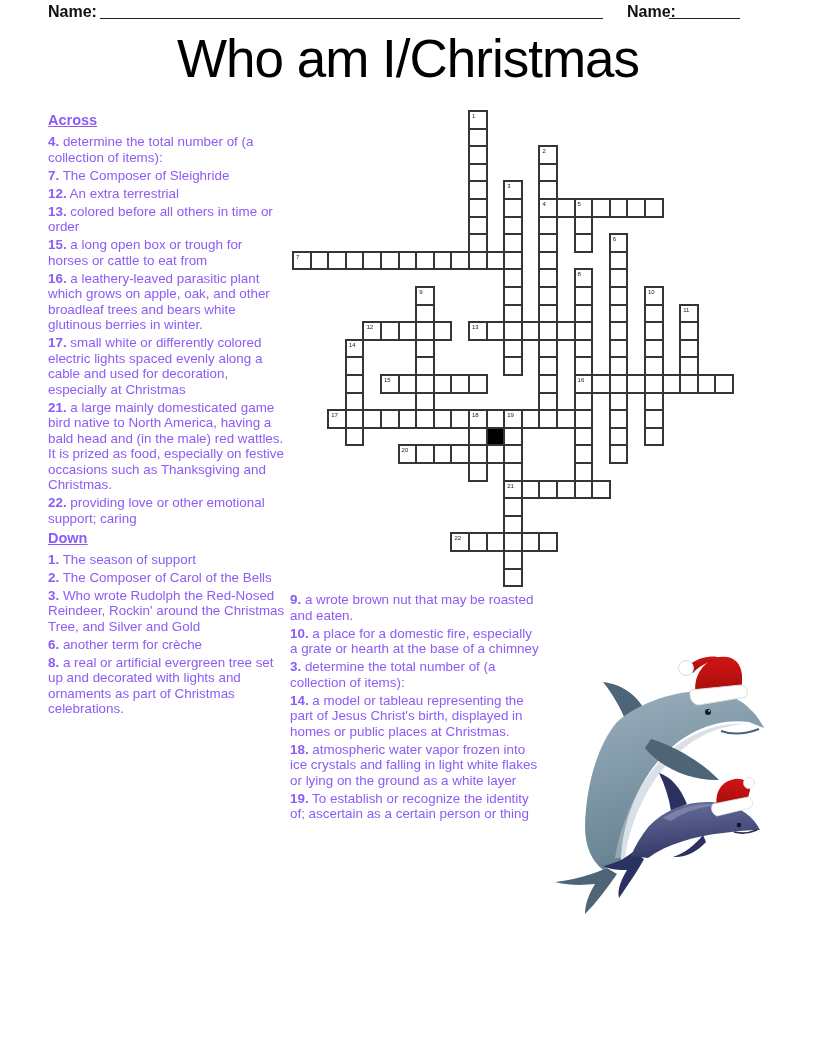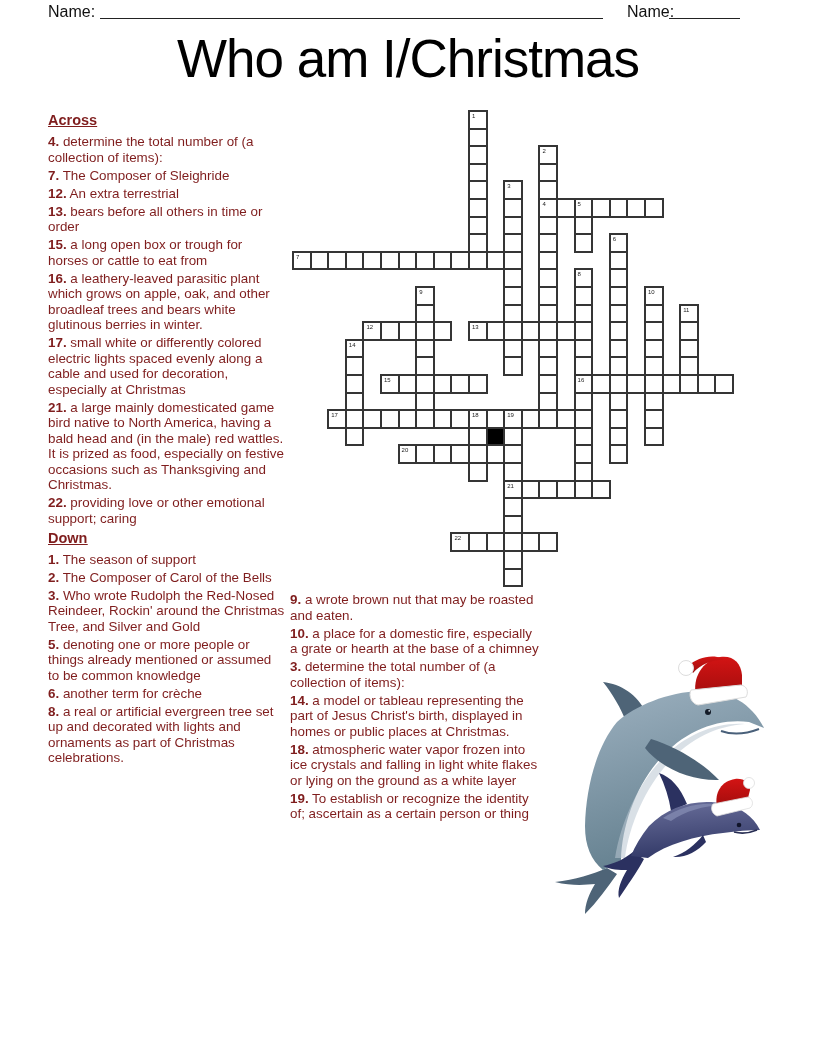--- a/index.html
+++ b/index.html
@@ -1,32 +1,32 @@
 <!DOCTYPE html>
 <html><head>
 <meta charset="utf-8">
 <style>
   html,body{margin:0;padding:0;background:#fff;}
   #page{position:relative;width:816px;height:1056px;background:#fff;overflow:hidden;
         font-family:"Liberation Sans","DejaVu Sans",sans-serif;color:#000;}
 
   
-  .hdr-label{position:absolute;top:3px;font-size:16px;color:#111;}
+  .hdr-label{position:absolute;top:3px;font-size:16px;color:#111;font-weight:bold;}
   #name-label{left:48px;}
   #date-label{left:627px;}
   .hdr-line{position:absolute;top:3px;height:15px;border-bottom:1.6px solid #222;}
   #name-line{left:100px;width:503px;}
   #date-line{left:669px;width:71px;}
 
   
   #page-title{position:absolute;top:30px;left:0;width:816px;text-align:center;
               font-size:53px;line-height:58px;letter-spacing:-1px;color:#000;font-weight:500;}
 
   
-  .clues-col{position:absolute;font-size:13.4px;line-height:15.5px;color:#7f1d1d;}
+  .clues-col{position:absolute;font-size:13.4px;line-height:15.5px;color:#8b5cf6;}
   #clues-left{left:48px;top:111px;width:237px;}
   #clues-right{left:290px;top:592px;width:250px;}
   .section-heading{font-size:14.5px;font-weight:bold;text-decoration:underline;
                    margin:0 0 4px 0;line-height:19px;}
   #down-heading-wrap{margin-top:1px;text-decoration:underline;}
   p.clue{margin:0 0 2.5px 0;}
   p.clue b{font-weight:bold;}
 
   
   #crossword-grid{position:absolute;left:292px;top:110px;width:444px;height:480px;}
@@ -262,35 +262,34 @@
       <div class="cw-cell" style="left: 246.4px; top: 422.4px;"></div>
       <div class="cw-cell black" style="left: 193.6px; top: 316.8px;"></div>
     </div>
 
   <div id="clues-left" class="clues-col">
     <div class="section-heading">Across</div>
     <div id="across-list">
         <p class="clue"><b>4.</b><span> determine the total number of (a collection of items):</span></p>
         <p class="clue"><b>7.</b><span> The Composer of Sleighride</span></p>
         <p class="clue"><b>12.</b><span> An extra terrestrial</span></p>
-        <p class="clue"><b>13.</b><span> bears before all others in time or order</span></p>
+        <p class="clue"><b>13.</b><span> colored before all others in time or order</span></p>
         <p class="clue"><b>15.</b><span> a long open box or trough for horses or cattle to eat from</span></p>
         <p class="clue"><b>16.</b><span> a leathery-leaved parasitic plant which grows on apple, oak, and other broadleaf trees and bears white glutinous berries in winter.</span></p>
         <p class="clue"><b>17.</b><span> small white or differently colored electric lights spaced evenly along a cable and used for decoration, especially at Christmas</span></p>
         <p class="clue"><b>21.</b><span> a large mainly domesticated game bird native to North America, having a bald head and (in the male) red wattles. It is prized as food, especially on festive occasions such as Thanksgiving and Christmas.</span></p>
         <p class="clue"><b>22.</b><span> providing love or other emotional support; caring</span></p>
       </div>
     <div id="down-heading-wrap">
       <div class="section-heading">Down</div>
     </div>
     <div id="down-list-1">
         <p class="clue"><b>1.</b><span> The season of support</span></p>
         <p class="clue"><b>2.</b><span> The Composer of Carol of the Bells</span></p>
         <p class="clue"><b>3.</b><span> Who wrote Rudolph the Red-Nosed Reindeer, Rockin' around the Christmas Tree, and Silver and Gold</span></p>
-        <p class="clue"><b>5.</b><span> denoting one or more people or things already mentioned or assumed to be common knowledge</span></p>
         <p class="clue"><b>6.</b><span> another term for crèche</span></p>
         <p class="clue"><b>8.</b><span> a real or artificial evergreen tree set up and decorated with lights and ornaments as part of Christmas celebrations.</span></p>
       </div>
   </div>
 
   <div id="clues-right" class="clues-col">
     <div id="down-list-2">
         <p class="clue"><b>9.</b><span> a wrote brown nut that may be roasted and eaten.</span></p>
         <p class="clue"><b>10.</b><span> a place for a domestic fire, especially a grate or hearth at the base of a chimney</span></p>
         <p class="clue"><b>3.</b><span> determine the total number of (a collection of items):</span></p>

